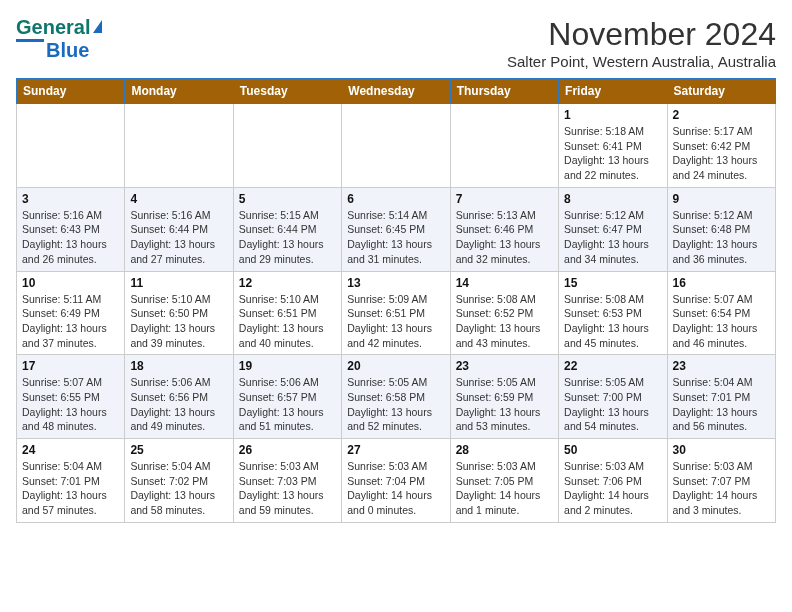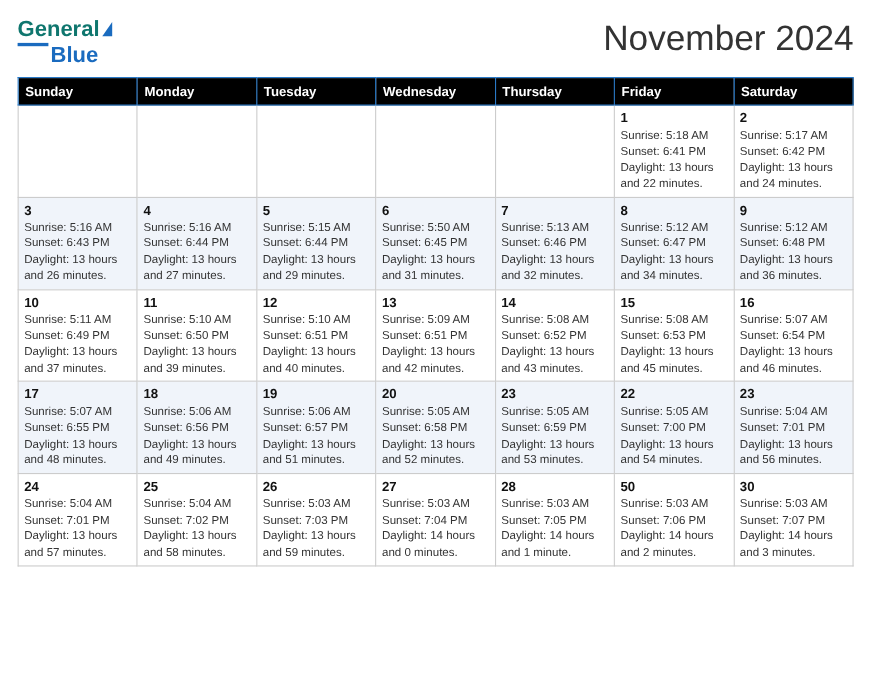--- a/index.html
+++ b/index.html
@@ -33,21 +33,21 @@
     .subtitle {
       font-size: 15px;
       color: #333;
     }
     .calendar {
       width: 100%;
       border-collapse: collapse;
       font-size: 11px;
     }
     .calendar th {
-      background: #000000;
+      background: #a16207;
       color: #fff;
       text-align: left;
       padding: 5px 6px;
       font-size: 12px;
       font-weight: bold;
       border: 1px solid #2979c7;
     }
     .calendar td {
       border: 1px solid #ccc;
       vertical-align: top;
@@ -83,20 +83,21 @@
       <span style="font-size:20px;font-weight:bold;color:#0f766e;">General</span>
       <span style="display:inline-block;width:0;height:0;border-left:9px solid transparent;border-bottom:13px solid #1a6bbf;margin-left:3px;margin-bottom:2px;"></span>
     </div>
     <div style="display:flex;align-items:flex-start;">
       <span style="width:28px;height:3px;background:#1a6bbf;display:inline-block;margin-right:2px;"></span>
       <span style="font-size:20px;font-weight:bold;color:#1a6bbf;">Blue</span>
     </div>
   </div>
   <div class="title-area">
     <div class="month-title">November 2024</div>
+    <div class="subtitle">Salter Point, Western Australia, Australia</div>
   </div>
 </div>
 
 <table class="calendar">
   <thead>
     <tr>
     <th>Sunday</th>
         <th>Monday</th>
         <th>Tuesday</th>
         <th>Wednesday</th>
@@ -144,21 +145,21 @@
         </td>
         <td>
           <div class="day-num">5</div>
           <div class="day-info" style="white-space: pre-line;">Sunrise: 5:15 AM
 Sunset: 6:44 PM
 Daylight: 13 hours
 and 29 minutes.</div>
         </td>
         <td>
           <div class="day-num">6</div>
-          <div class="day-info" style="white-space: pre-line;">Sunrise: 5:50 AM
+          <div class="day-info" style="white-space: pre-line;">Sunrise: 5:14 AM
 Sunset: 6:45 PM
 Daylight: 13 hours
 and 31 minutes.</div>
         </td>
         <td>
           <div class="day-num">7</div>
           <div class="day-info" style="white-space: pre-line;">Sunrise: 5:13 AM
 Sunset: 6:46 PM
 Daylight: 13 hours
 and 32 minutes.</div>

